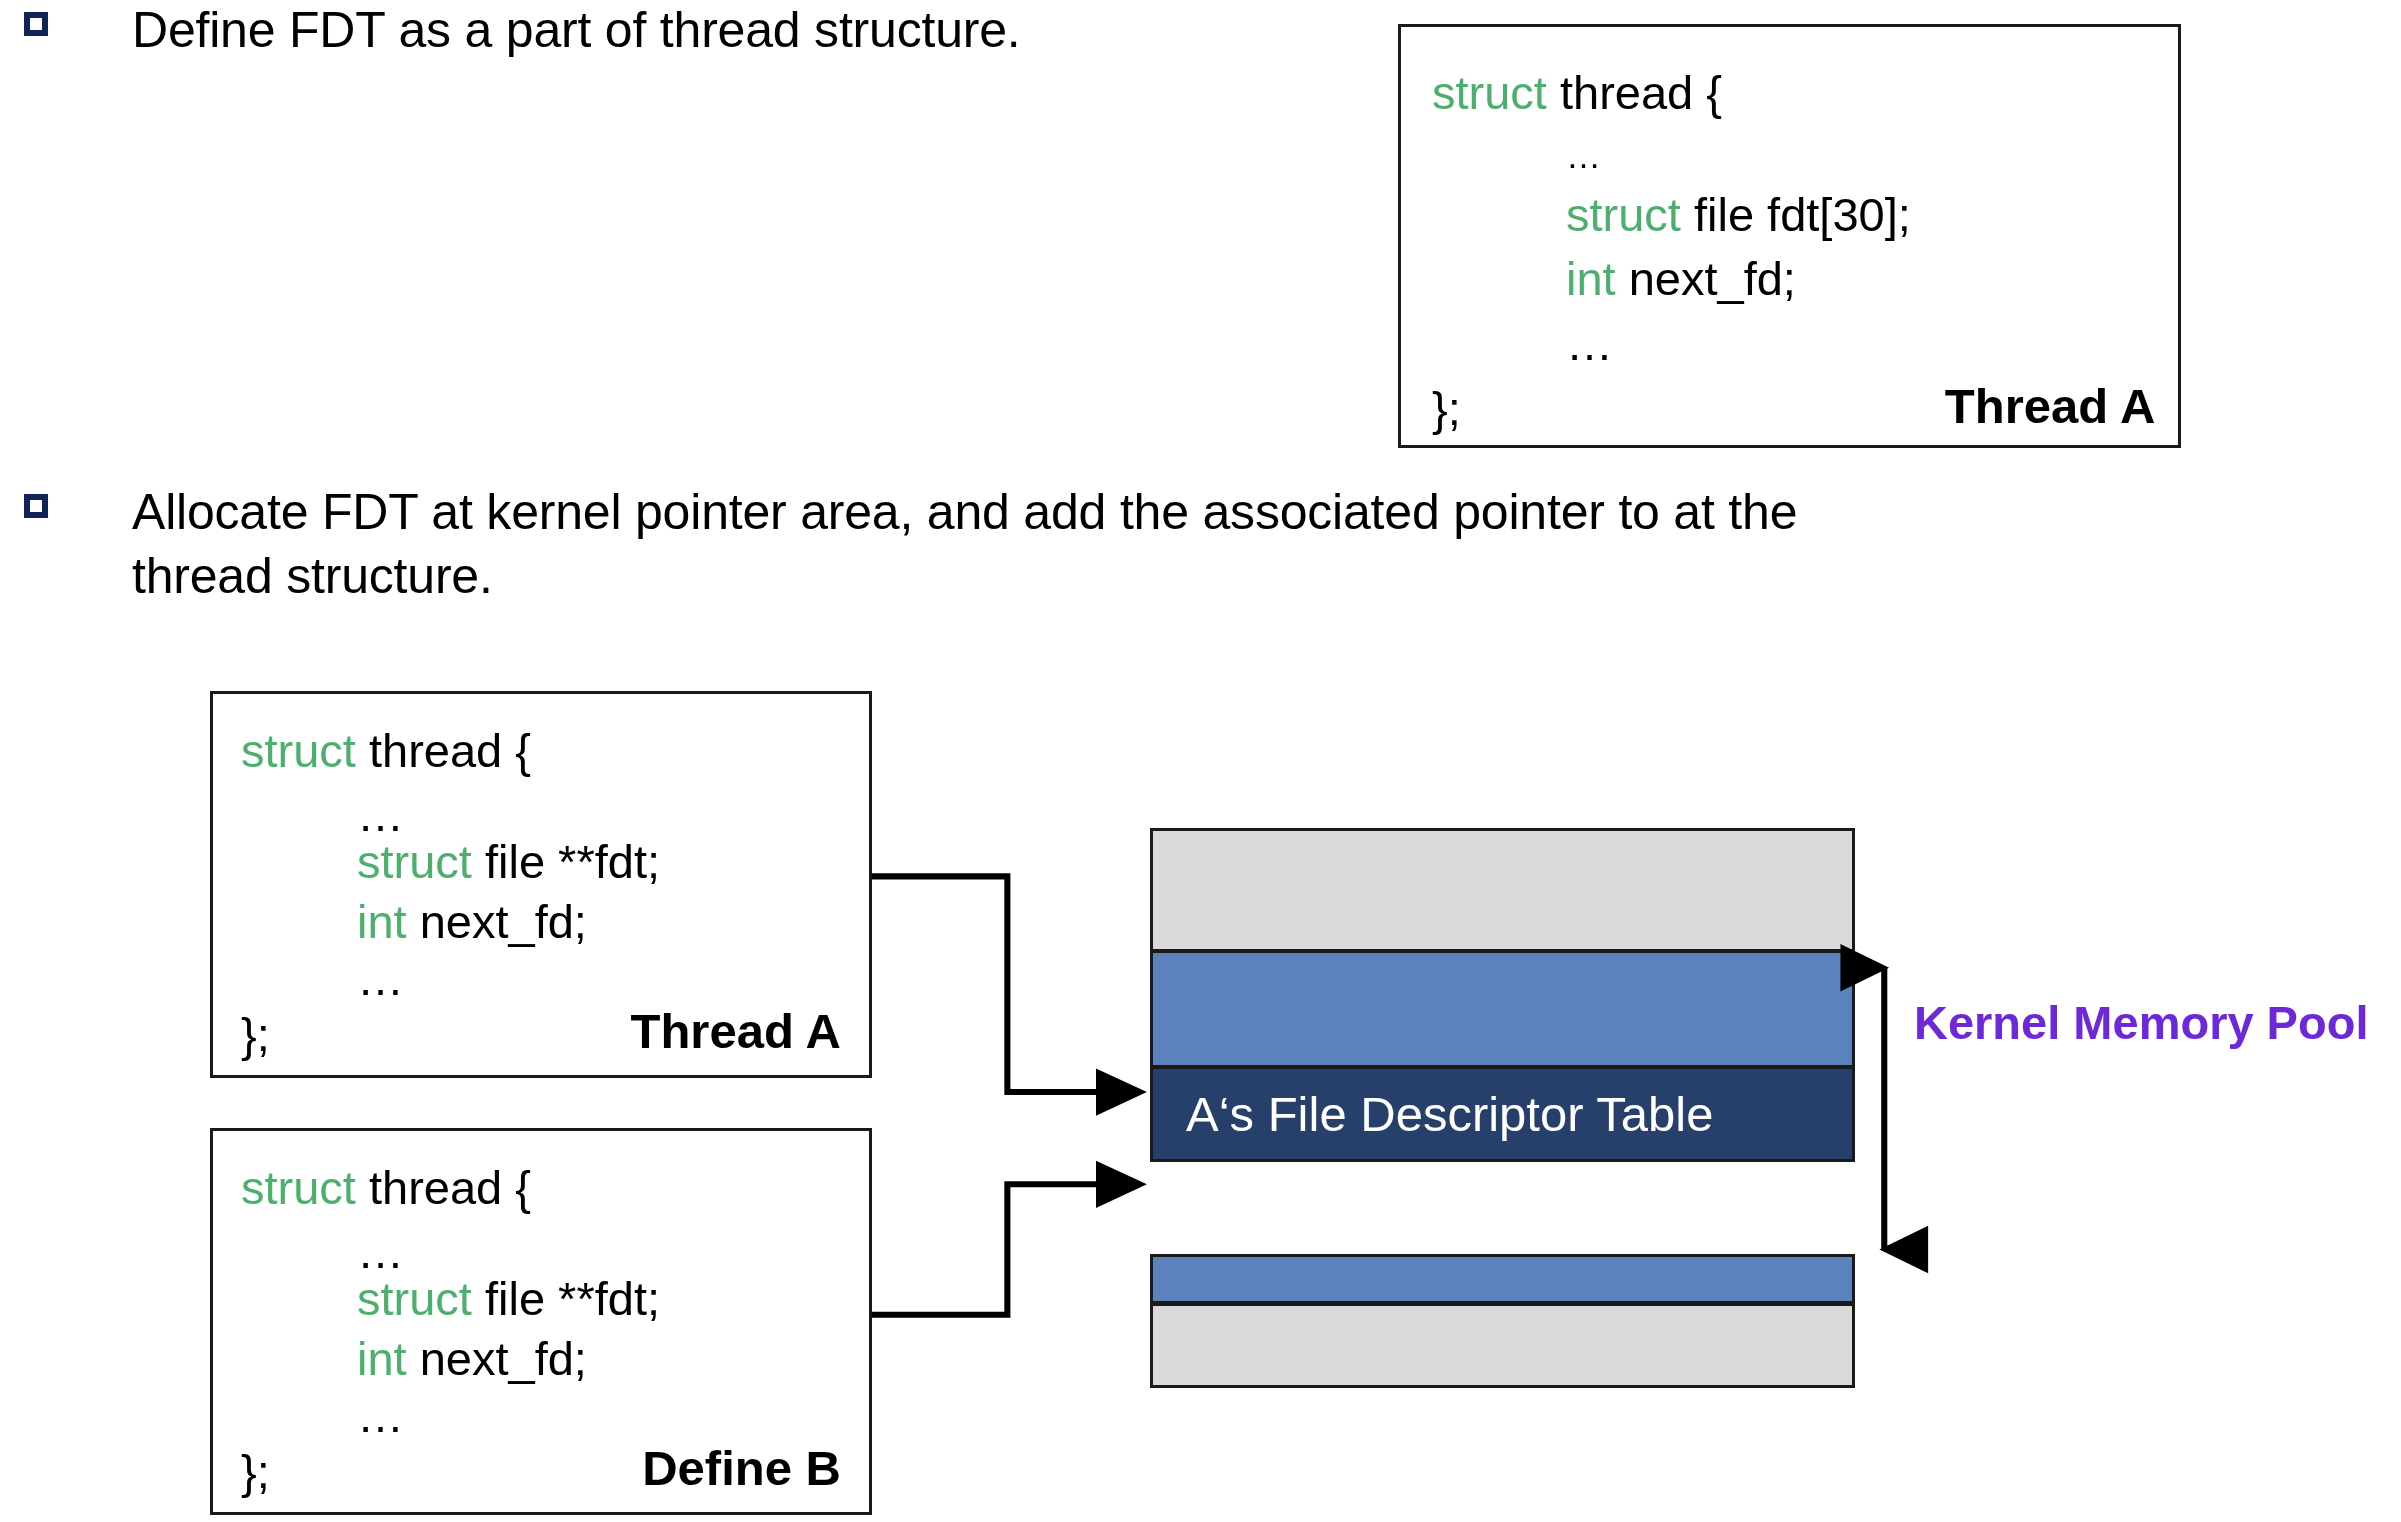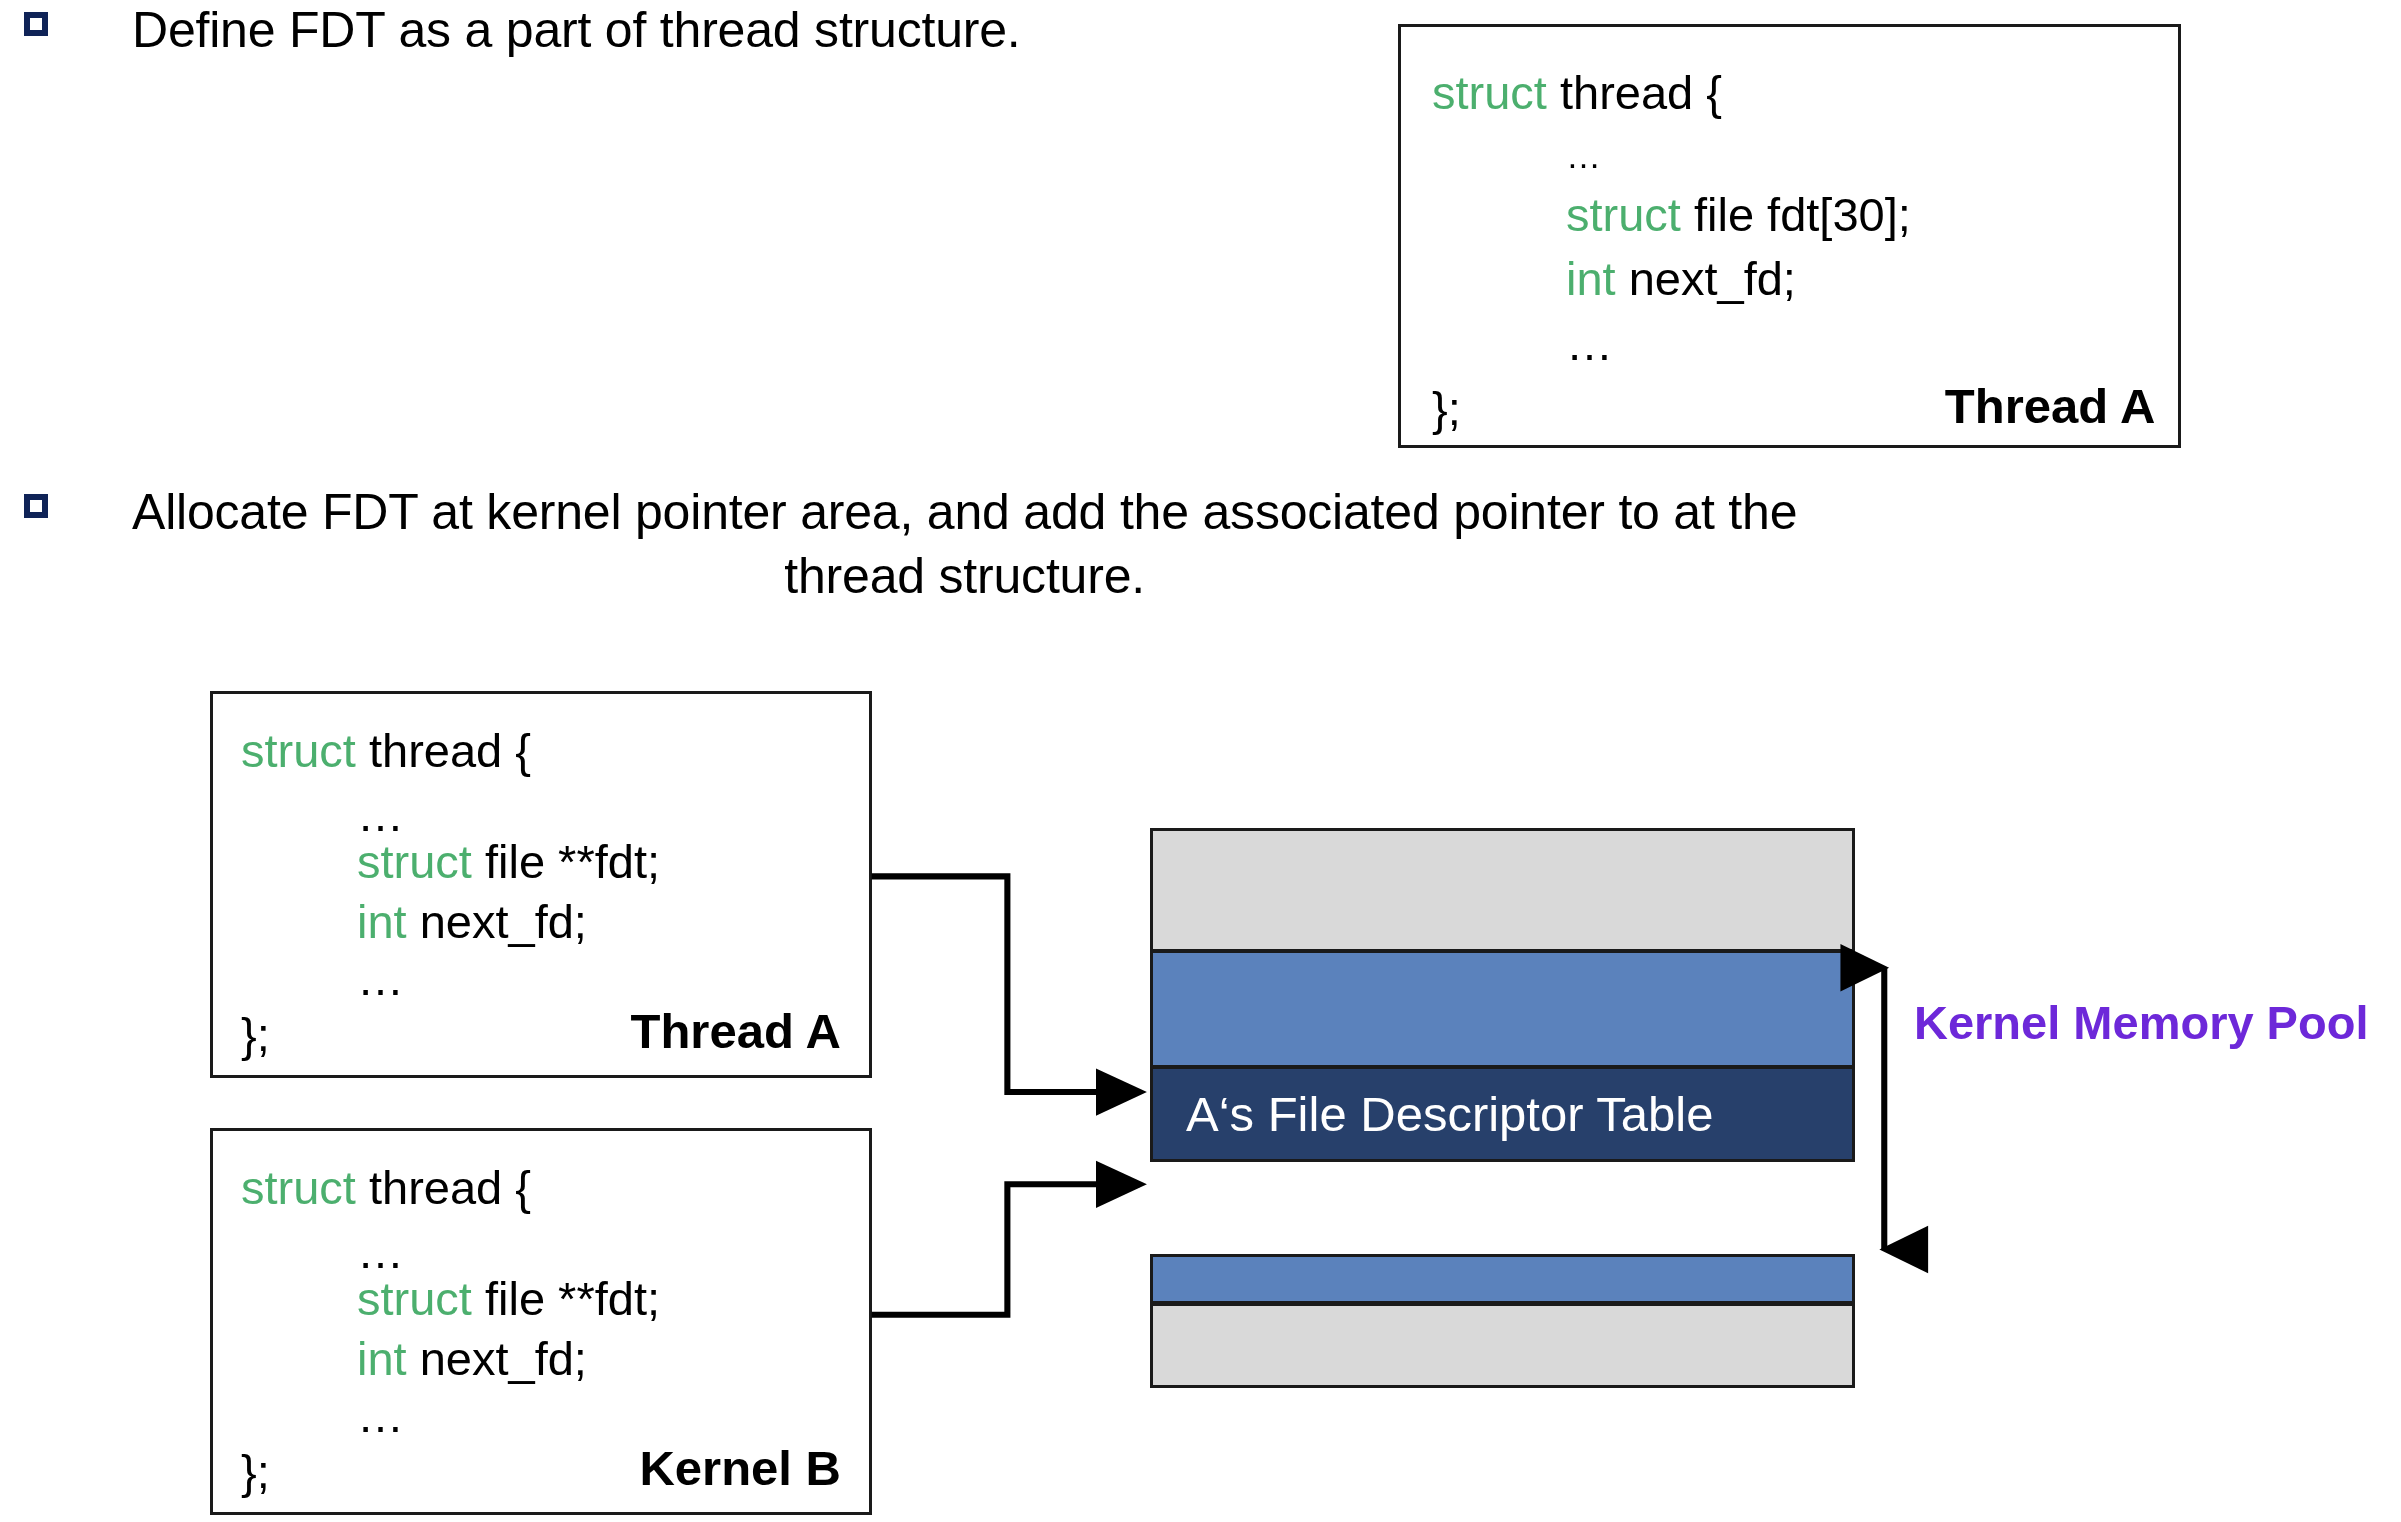--- a/index.html
+++ b/index.html
@@ -3,21 +3,21 @@
 <meta charset="utf-8">
 <style>
   html,body{margin:0;padding:0;}
   body{
     width:2401px;height:1523px;
     background:#ffffff;
     font-family:"Liberation Sans", sans-serif;
     overflow:hidden;
     position:relative;
   }
-  .slide{position:absolute;inset:0;text-align:center;}
+  .slide{position:absolute;inset:0;}
 
   
   .bullet-row{position:absolute;display:flex;align-items:flex-start;}
   .bullet-marker{
     width:24px;height:24px;
     background:#0f2357;
     box-sizing:border-box;
     border:6px solid #0f2357;
     flex:0 0 auto;
     position:relative;
@@ -120,21 +120,21 @@
     <div class="thread-label" style="right:28px;top:313px;">Thread A</div>
   </div>
 
   <div class="code-box" style="left:210px;top:1128px;width:662px;height:387px;">
     <div class="code-line" style="left:28px;top:33px;"><span class="kw">struct</span><span> thread {</span></div>
     <div class="code-line dots-big" style="left:144px;top:97px;">…</div>
     <div class="code-line" style="left:144px;top:144px;"><span class="kw">struct</span><span> file **fdt;</span></div>
     <div class="code-line" style="left:144px;top:204px;"><span class="kw">int</span><span> next_fd;</span></div>
     <div class="code-line dots-big" style="left:144px;top:261px;">…</div>
     <div class="code-line" style="left:28px;top:317px;">};</div>
-    <div class="thread-label" style="right:28px;top:313px;">Kernel B</div>
+    <div class="thread-label" style="right:28px;top:313px;">Define B</div>
   </div>
 
   <div class="mem-pool" style="left:1150px;top:828px;width:705px;height:557px;">
     <div class="mem-band" style="top:0px;height:124px;background:#D9D9D9;">
       <span class="mem-band-label"></span>
     </div>
     <div class="mem-band" style="top:122px;height:118px;background:#5B82BC;">
       <span class="mem-band-label"></span>
     </div>
     <div class="mem-band" style="top:238px;height:96px;background:#27406B;">

